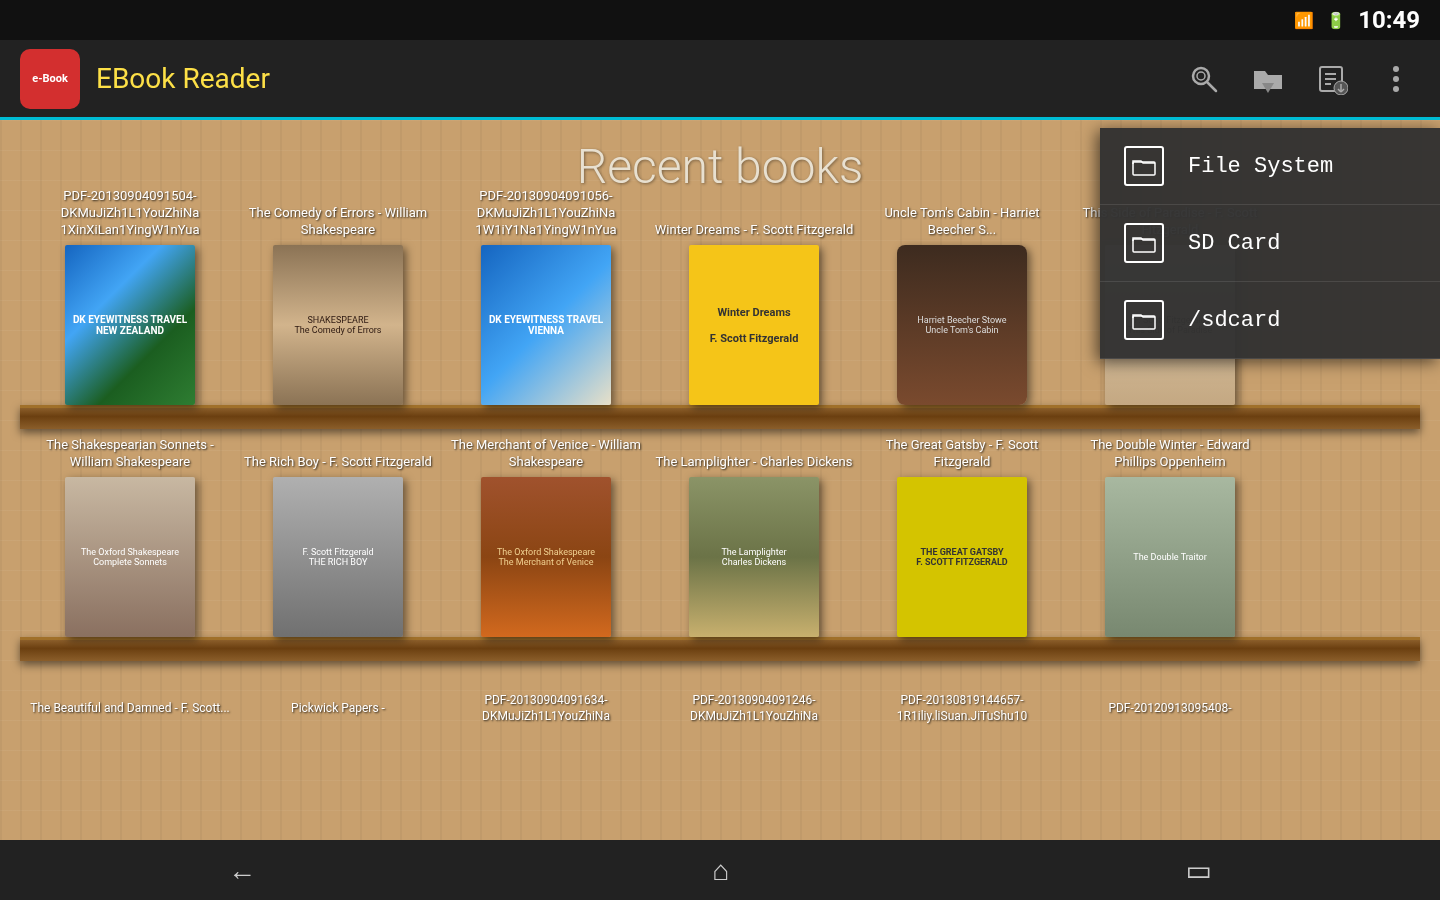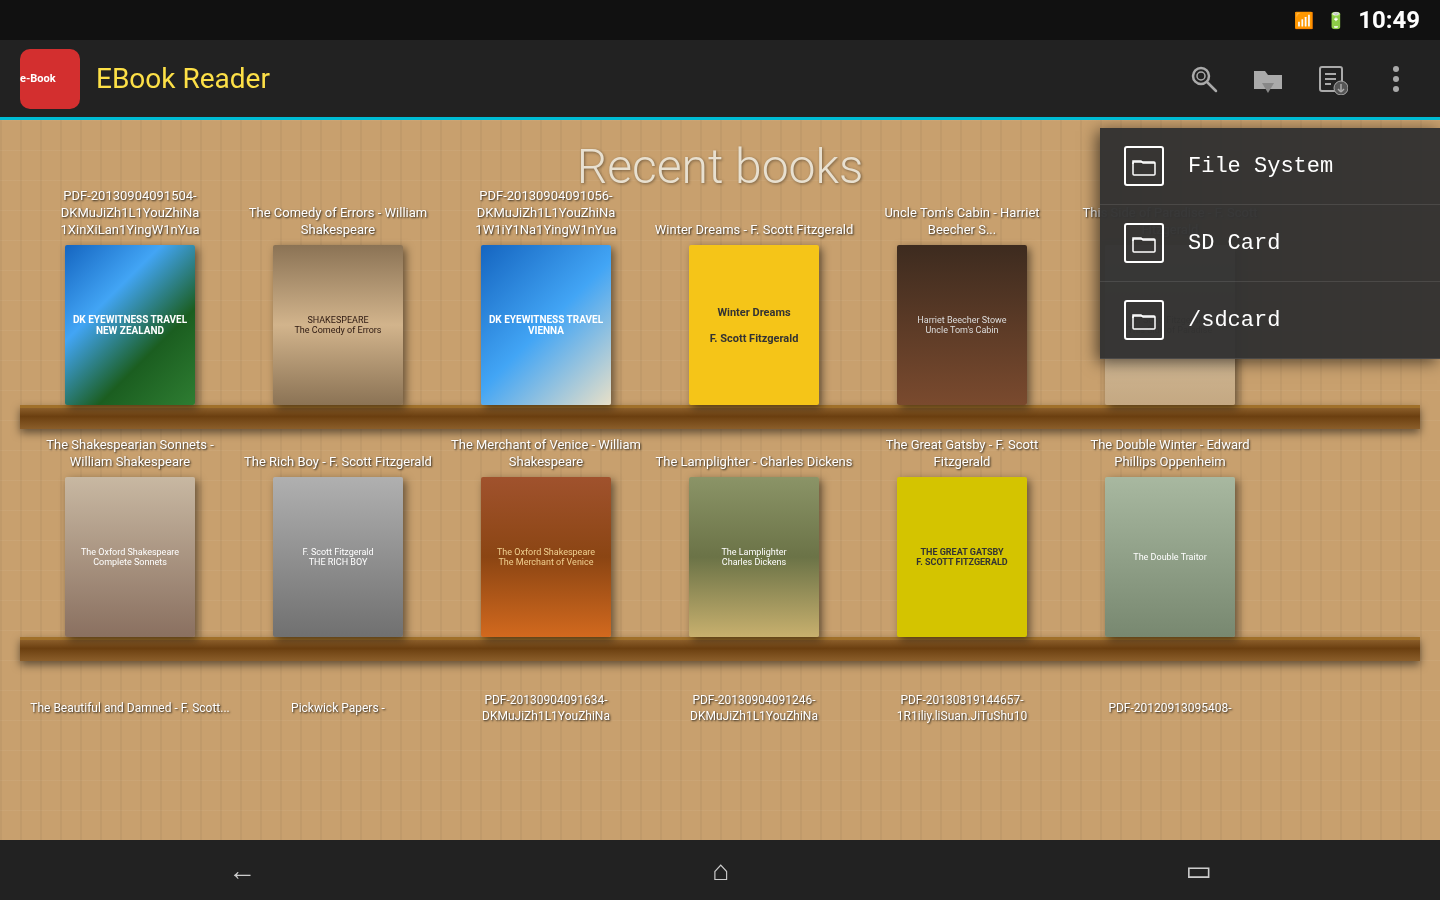--- a/index.html
+++ b/index.html
@@ -37,20 +37,21 @@
       gap: 16px;
       border-bottom: 3px solid #00BCD4;
     }
     #app-logo {
       width: 60px;
       height: 60px;
       background: #d32f2f;
       border-radius: 10px;
       display: flex;
       align-items: center;
+      justify-content: center;
       color: white;
       font-size: 11px;
       font-weight: bold;
     }
     #app-title {
       color: #fde047;
       font-size: 28px;
       flex: 1;
     }
     .toolbar-icon {
@@ -167,21 +168,21 @@
       color: white; font-size: 10px; font-weight: bold; text-align: center; padding: 5px;
     }
     .cover-winter {
       background: #F5C518;
       display: flex; align-items: center; justify-content: center;
       color: #333; font-size: 11px; font-weight: bold; text-align: center; padding: 5px;
     }
     .cover-uncle {
       background: linear-gradient(180deg, #3d2b1f 0%, #7a4a2e 100%);
       display: flex; align-items: center; justify-content: center;
-      color: #ddd; font-size: 9px; text-align: center; padding: 14px;
+      color: #ddd; font-size: 9px; text-align: center; padding: 14px; border-radius: 8px;
     }
     .cover-fitz {
       background: linear-gradient(180deg, #e8d5b7, #c4a882);
       display: flex; align-items: center; justify-content: center;
       color: #4a3728; font-size: 9px; text-align: center; padding: 5px;
     }
     .cover-sonnets {
       background: linear-gradient(180deg, #c8b8a2, #8a7060);
       display: flex; align-items: center; justify-content: center;
       color: #fff; font-size: 9px; text-align: center; padding: 5px;

